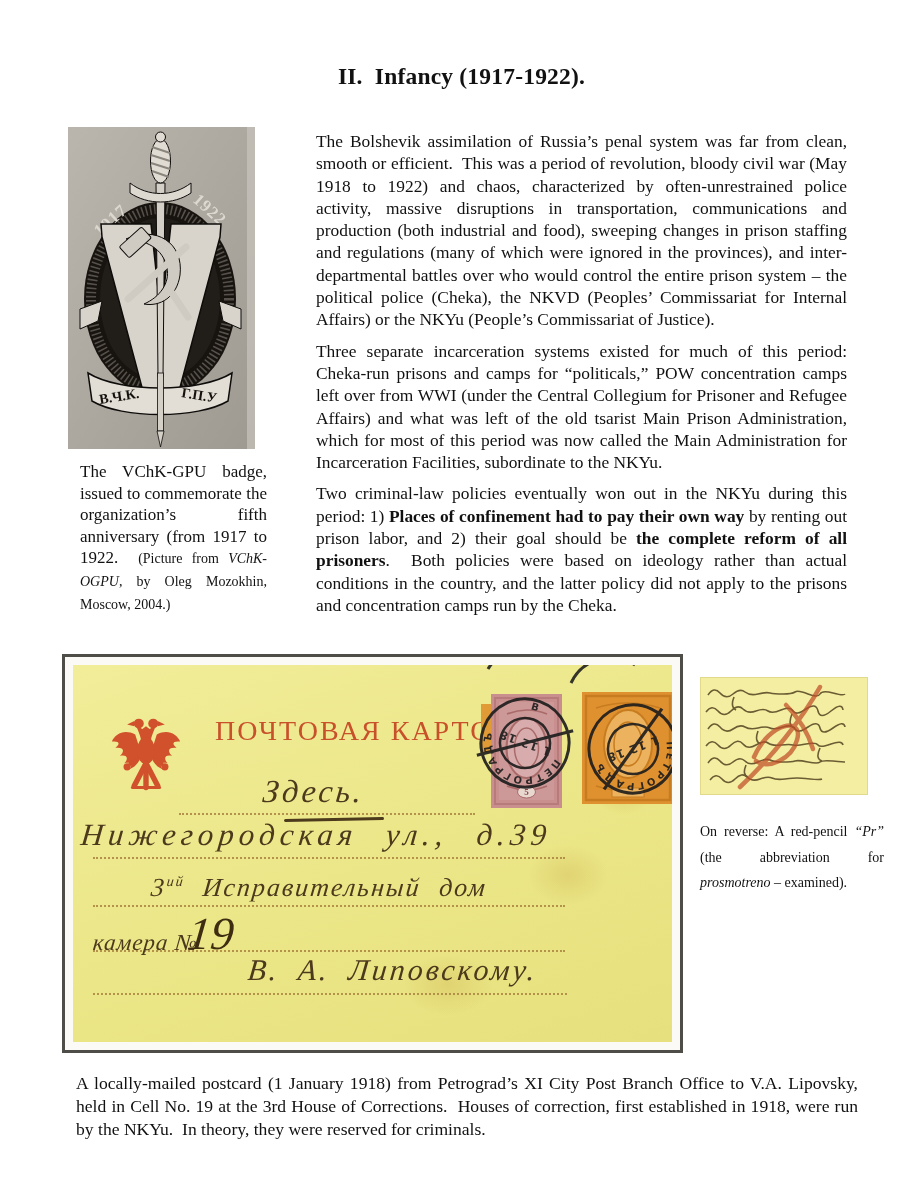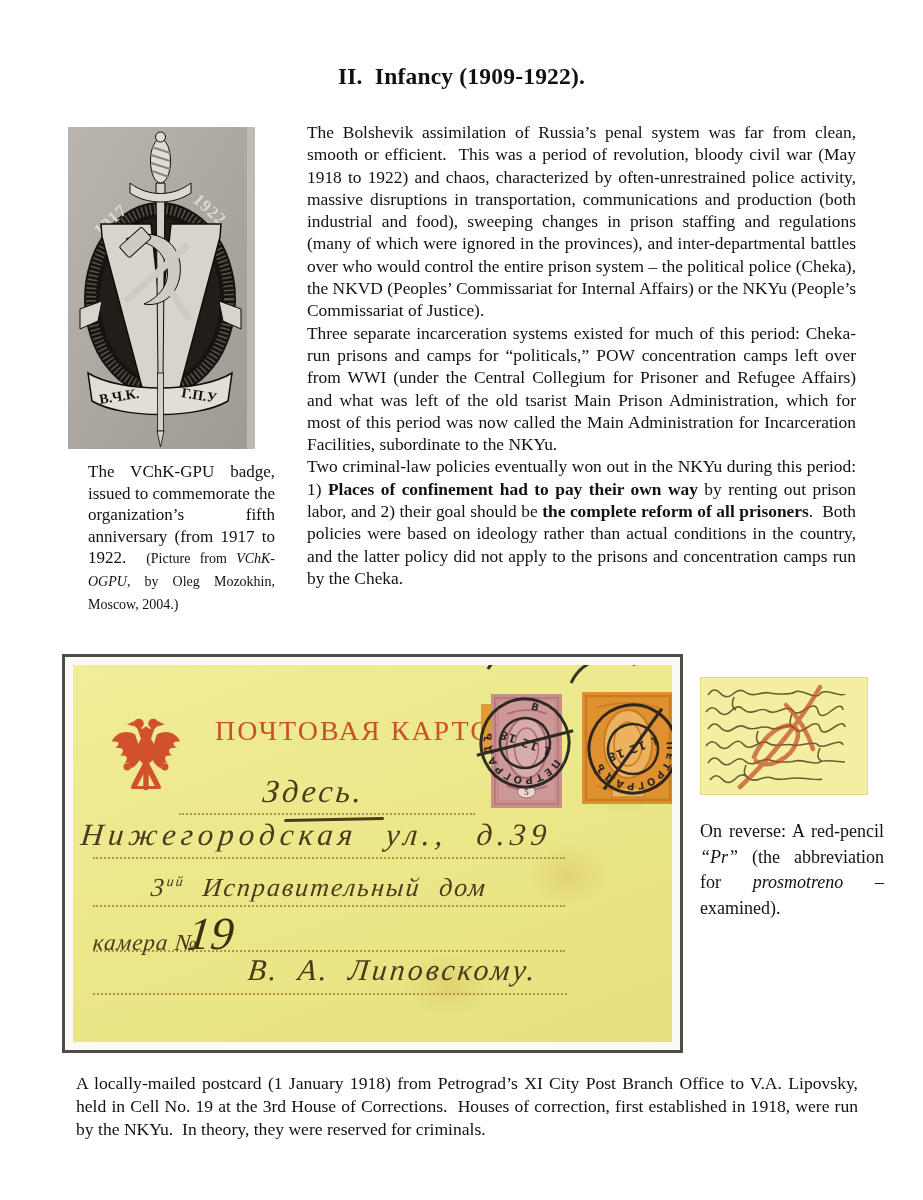--- a/index.html
+++ b/index.html
@@ -6,27 +6,27 @@
   .page{position:relative;width:923px;height:1200px;background:#ffffff;overflow:hidden;
         font-family:"Liberation Serif",serif;color:#111;}
   .pre{white-space:pre-wrap;}
 
   .title{position:absolute;top:63px;left:0;right:0;text-align:center;
          font-size:23.5px;font-weight:bold;letter-spacing:.2px;}
 
   
   .photo{position:absolute;left:68px;top:127px;width:187px;height:322px;}
   .badge-caption{position:absolute;left:80px;top:461px;width:187px;
-         font-size:17px;line-height:21.6px;text-align:justify;margin-left:8px;}
+         font-size:17px;line-height:21.6px;text-align:justify;}
   .badge-caption .sm{font-size:14px;}
 
   
   .body-col{position:absolute;left:307px;top:121px;width:549px;
          font-size:17.4px;line-height:22.3px;text-align:justify;}
-  .body-col p{margin:0;}
+  .body-col p{margin:9px;}
 
   
   .pc-frame{position:absolute;left:62px;top:654px;width:621px;height:399px;
          box-sizing:border-box;border:3px solid #4f4d48;background:#fbfaf6;padding:8px;}
   .pc-card{position:relative;width:100%;height:100%;overflow:hidden;
          background:linear-gradient(160deg,#f1ed99 0%,#ebe687 55%,#e7e07e 100%);}
   .pc-heading{position:absolute;left:142px;top:50px;z-index:1;color:#c8502a;
          font-size:28px;letter-spacing:2px;white-space:nowrap;}
   .eagle{position:absolute;left:23px;top:46px;}
   .stamp{position:absolute;box-sizing:border-box;z-index:2;}
@@ -38,33 +38,33 @@
   .hw{position:absolute;z-index:3;color:#4d3a1d;font-style:italic;
       transform:skewX(-6deg);white-space:nowrap;}
   .hw-underline{position:absolute;z-index:3;background:#4d3a1d;height:3px;
       transform:rotate(-1.2deg);border-radius:2px;}
   .stain{position:absolute;border-radius:50%;z-index:1;
       background:radial-gradient(closest-side,rgba(190,150,50,.22),rgba(190,150,50,0));}
 
   
   .crop{position:absolute;left:700px;top:677px;width:168px;height:118px;}
   .rev-caption{position:absolute;left:700px;top:819px;width:184px;
-      font-size:18px;line-height:25.5px;text-align:justify;}
+      font-size:14px;line-height:25.5px;text-align:justify;}
 
   .bottom-caption{position:absolute;left:76px;top:1072px;width:782px;
       font-size:17.6px;line-height:23.2px;text-align:justify;}
 
   .pm-text{font-family:"DejaVu Sans",sans-serif;}
 </style>
 </head>
 <body>
 
 <div class="page">
 
-  <div class="title pre">II.  Infancy (1909-1922).</div>
+  <div class="title pre">II.  Infancy (1917-1922).</div>
 
   <div class="photo">
     <svg width="187" height="322" viewBox="0 0 187 322">
       <defs>
         <linearGradient id="gph" x1="0" y1="0" x2="1" y2="1">
           <stop offset="0" stop-color="#bab6ae"></stop>
             <stop offset="1" stop-color="#9e9a92"></stop>
         </linearGradient>
       </defs>
       <rect width="187" height="322" fill="url(#gph)"></rect>

